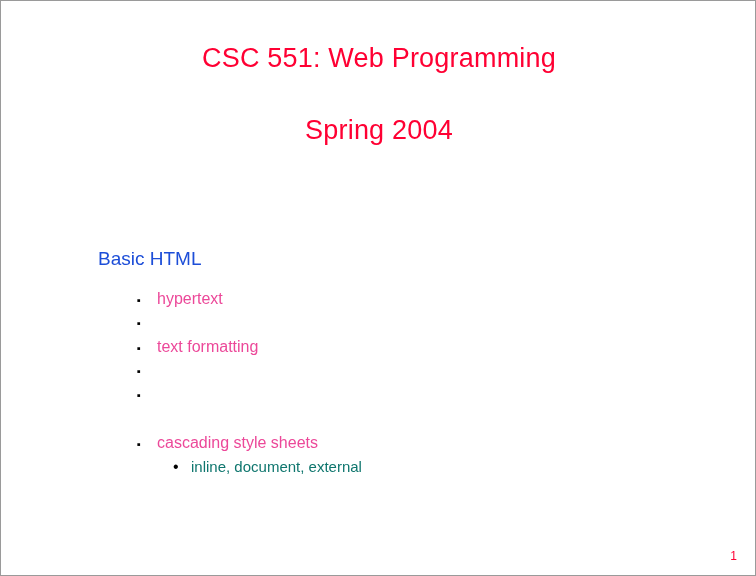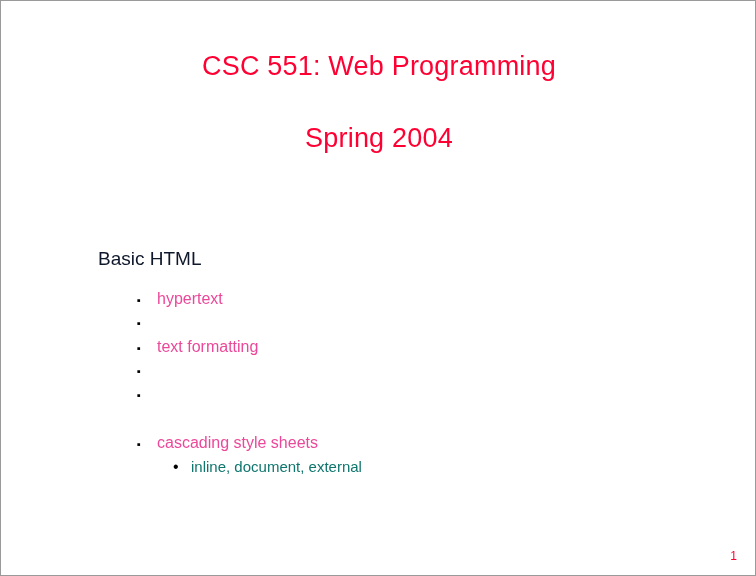--- a/index.html
+++ b/index.html
@@ -14,39 +14,39 @@
     position: relative;
     width: 756px;
     height: 576px;
     box-sizing: border-box;
     border: 1px solid #9a9a9a;
     background: #ffffff;
     overflow: hidden;
   }
   .title-block {
     position: absolute;
-    top: 48px;
+    top: 40px;
     left: 0;
     width: 756px;
     text-align: center;
   }
   .title-line {
     color: #ff0033;
     font-size: 27px;
     line-height: 34px;
     letter-spacing: 0.2px;
   }
   .title-line.second {
     margin-top: 38px;
   }
   .section-heading {
     position: absolute;
     top: 246px;
     left: 97px;
-    color: #0f172a;
+    color: #1d4ed8;
     font-size: 19px;
     line-height: 24px;
   }
   .bullets {
     position: absolute;
     top: 286px;
     left: 136px;
     width: 560px;
   }
   .bullet-row {

